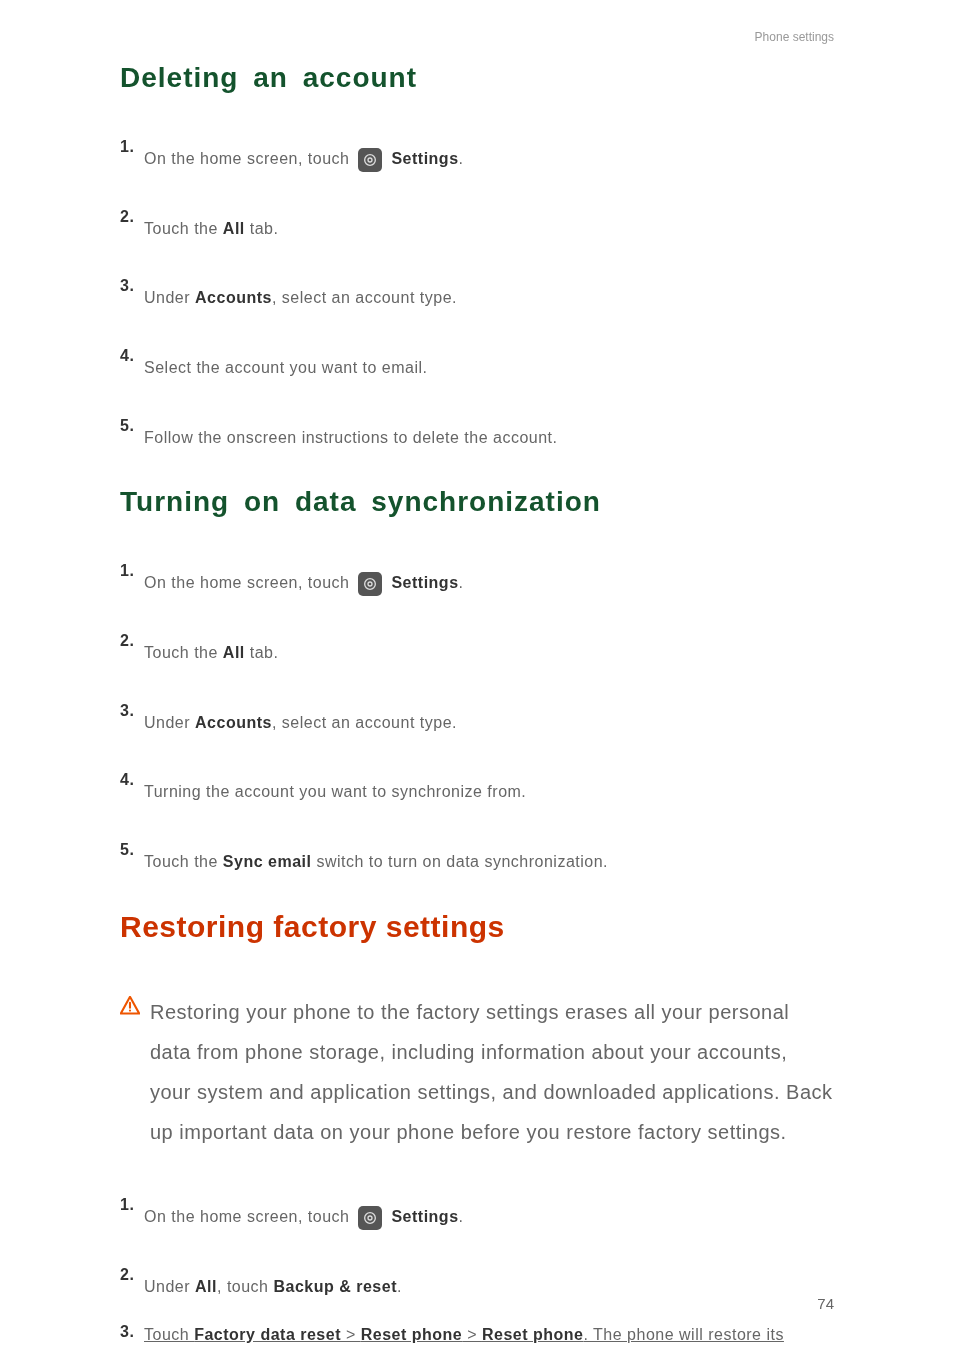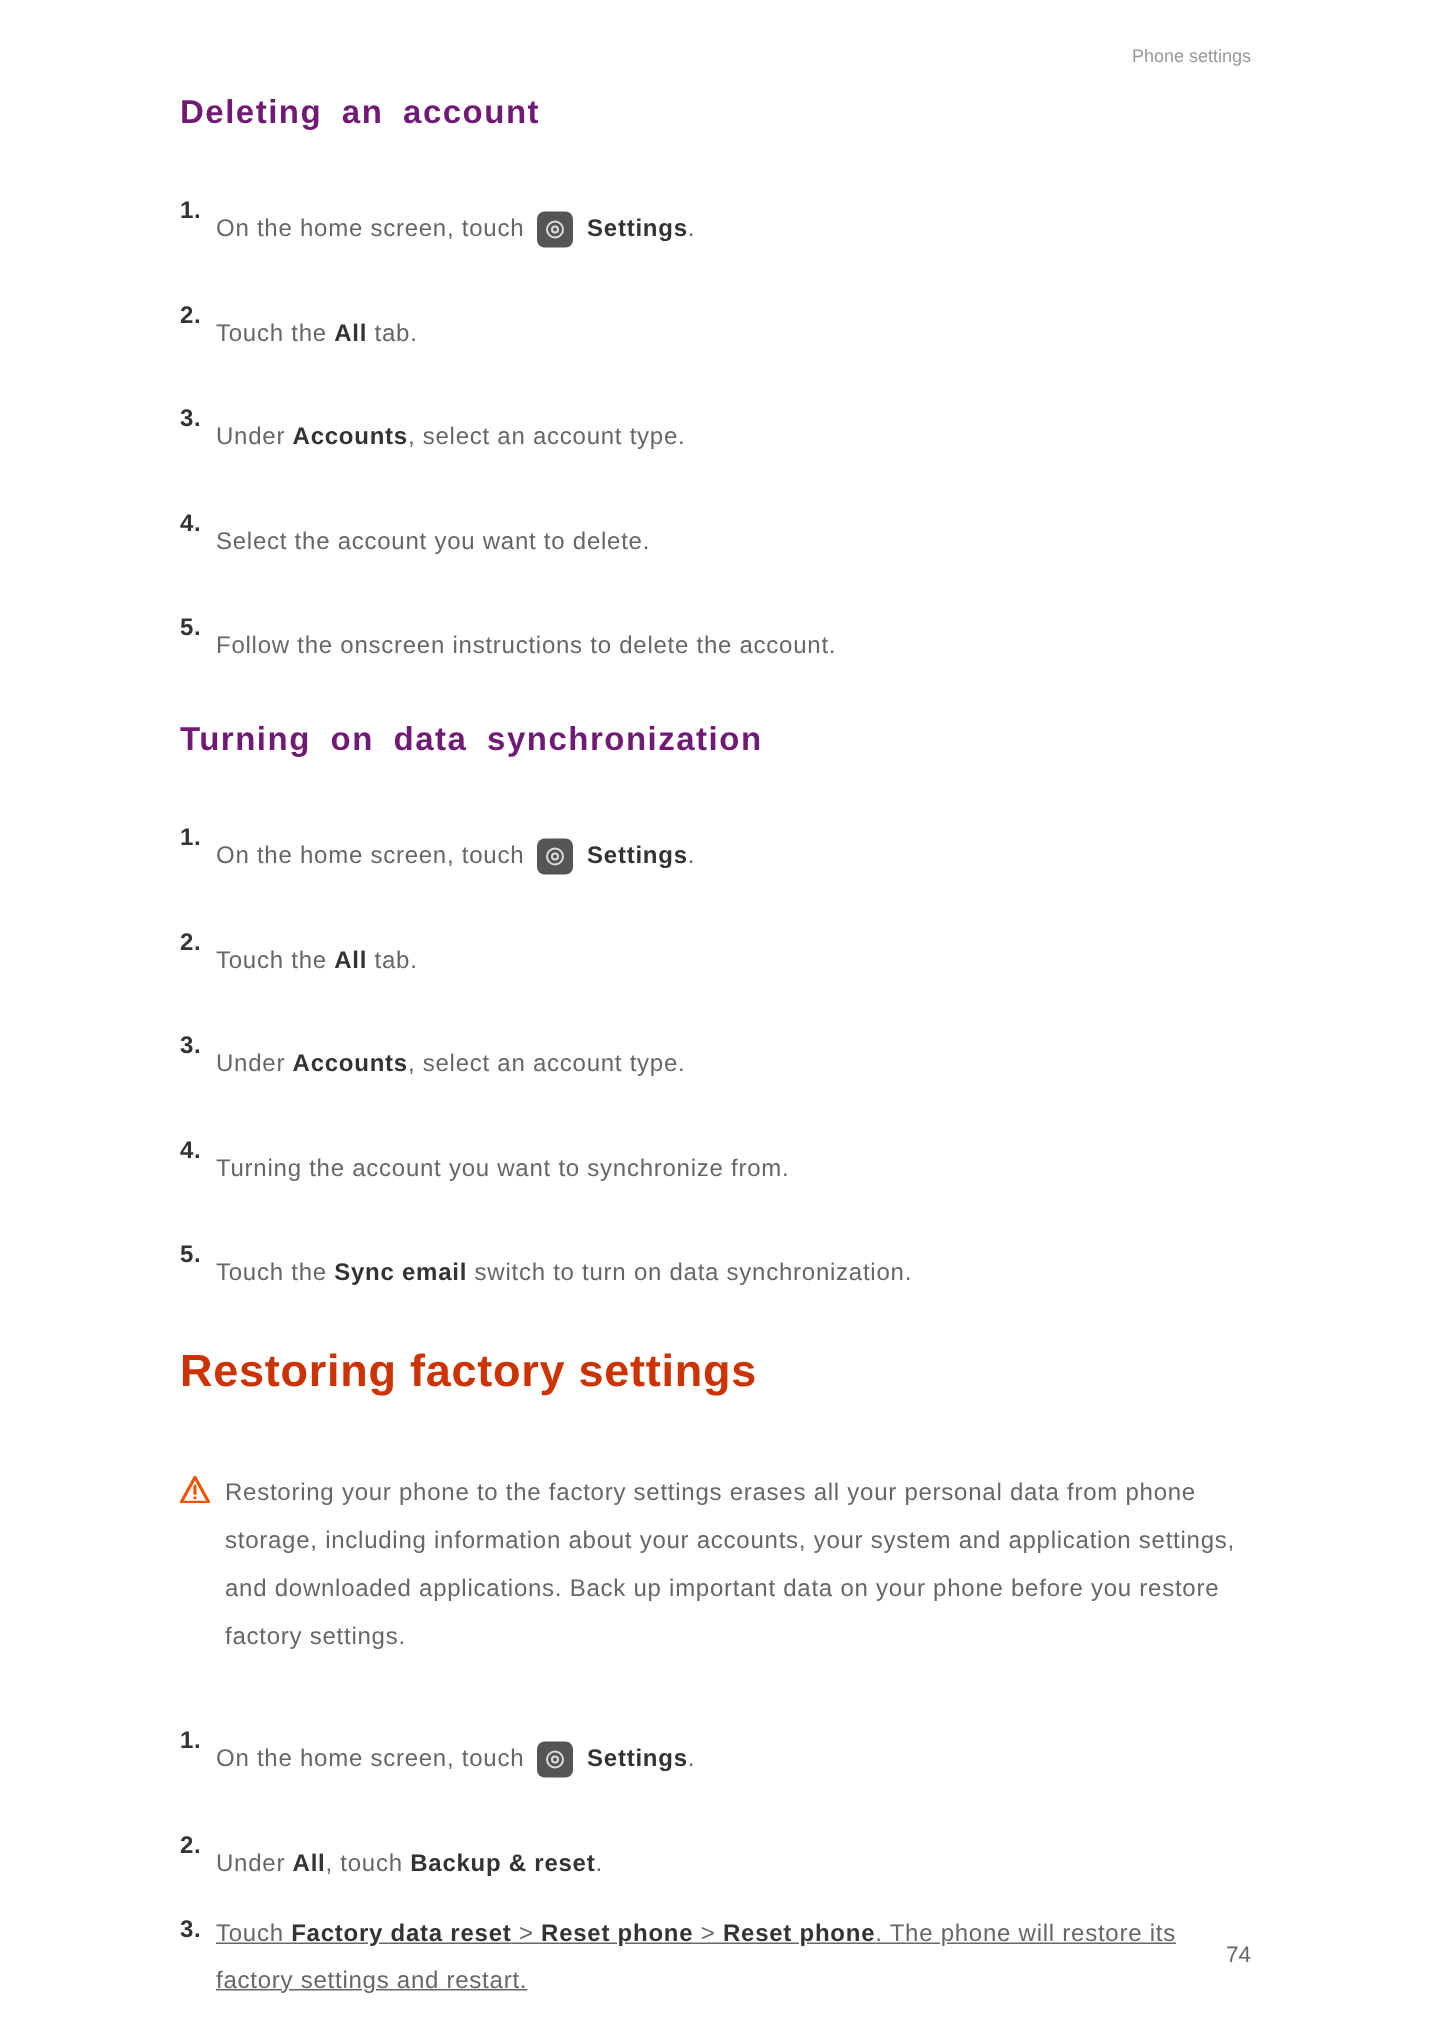--- a/index.html
+++ b/index.html
@@ -17,23 +17,23 @@
       padding: 30px 120px 30px 120px;
     }
     .header-label {
       text-align: right;
       font-size: 12px;
       color: #999999;
       margin-bottom: 18px;
       padding-right: 0;
     }
     .section-heading {
-      font-size: 22px;
-      font-weight: bold;
-      color: #701a75;
+      font-size: 28px;
+      font-weight: bold;
+      color: #14532d;
       letter-spacing: 1px;
       margin-bottom: 28px;
       word-spacing: 6px;
     }
     .main-heading {
       font-size: 30px;
       font-weight: bold;
       color: #cc3300;
       margin-top: 16px;
       margin-bottom: 48px;
@@ -88,21 +88,21 @@
       height: 16px;
     }
     .bold {
       font-weight: bold;
       color: #333333;
     }
     .warning-block {
       display: flex;
       align-items: flex-start;
       margin-bottom: 28px;
-      font-size: 16px;
+      font-size: 20px;
       letter-spacing: 0.5px;
     }
     .warning-icon {
       flex-shrink: 0;
       width: 20px;
       height: 18px;
       margin-right: 10px;
       margin-top: 4px;
     }
     .warning-text {
@@ -151,21 +151,21 @@
 
   <div class="step">
     <span class="step-num">3.</span>
     <span class="step-text">
       <span>Under </span><span class="bold">Accounts</span><span>, select an account type.</span>
     </span>
   </div>
 
   <div class="step">
     <span class="step-num">4.</span>
-    <span class="step-text">Select the account you want to delete.</span>
+    <span class="step-text">Select the account you want to email.</span>
   </div>
 
   <div class="step">
     <span class="step-num">5.</span>
     <span class="step-text">Follow the onscreen instructions to delete the account.</span>
   </div>
 </div>
 
 <div class="section-block">
   <h2 class="section-heading">Turning on data synchronization</h2>

